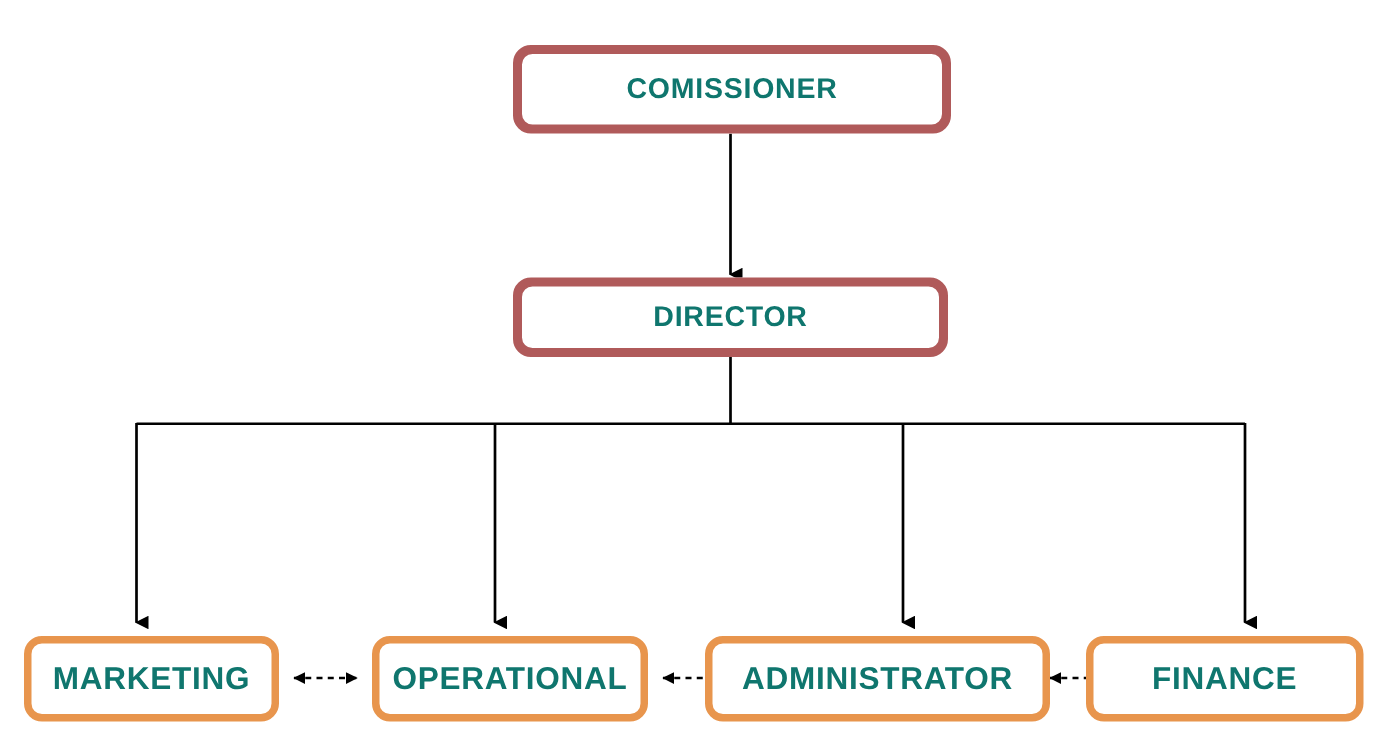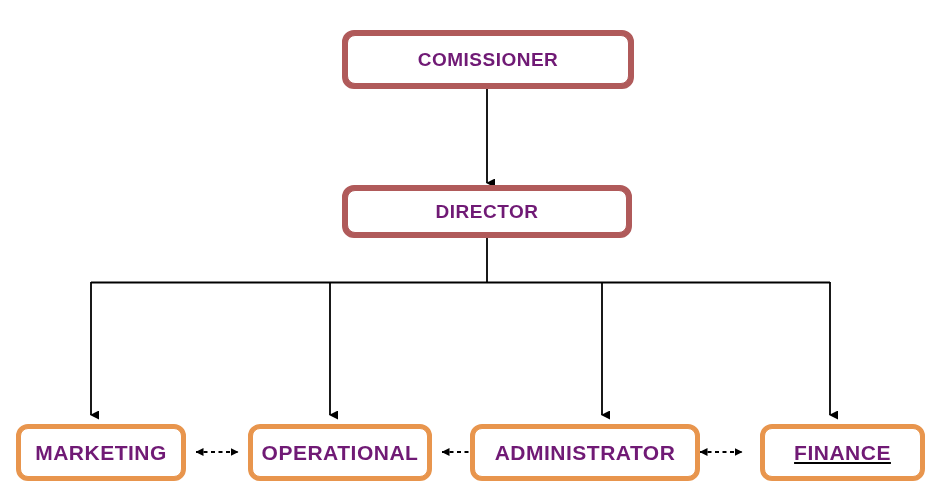--- a/index.html
+++ b/index.html
@@ -40,21 +40,21 @@
     position: absolute;
     box-sizing: border-box;
     border-style: solid;
     border-radius: 8px;
     background: #ffffff;
   }
   .node .label {
     position: relative;
     z-index: 3;
     font-weight: bold;
-    color: #701a75;
+    color: #0f766e;
     letter-spacing: 0.5px;
     white-space: nowrap;
     text-align: center;
     line-height: 1;
   }
 
   
   .node.exec .outer {
     border-width: 7px;
     border-color: #b05a5a;
@@ -155,19 +155,19 @@
     <span class="inner"></span>
     <span class="label">OPERATIONAL</span>
   </div>
 
   <div class="node division" style="left:470px; top:424px; width:230px; height:57px; z-index:2;">
     <span class="outer"></span>
     <span class="inner"></span>
     <span class="label">ADMINISTRATOR</span>
   </div>
 
-  <div class="node division" style="left:760px; top:424px; width:165px; height:57px; z-index:2;text-decoration:underline;">
+  <div class="node division" style="left:724px; top:424px; width:185px; height:57px; z-index:2;">
     <span class="outer"></span>
     <span class="inner"></span>
     <span class="label">FINANCE</span>
   </div>
 
 </div>
 
 </body></html>

